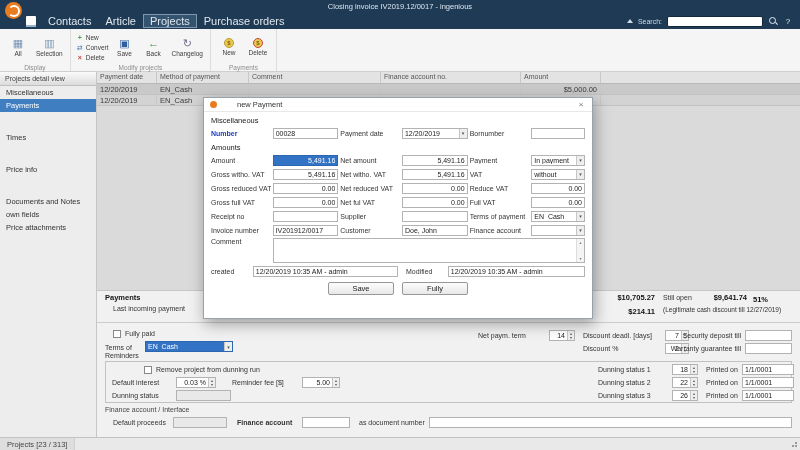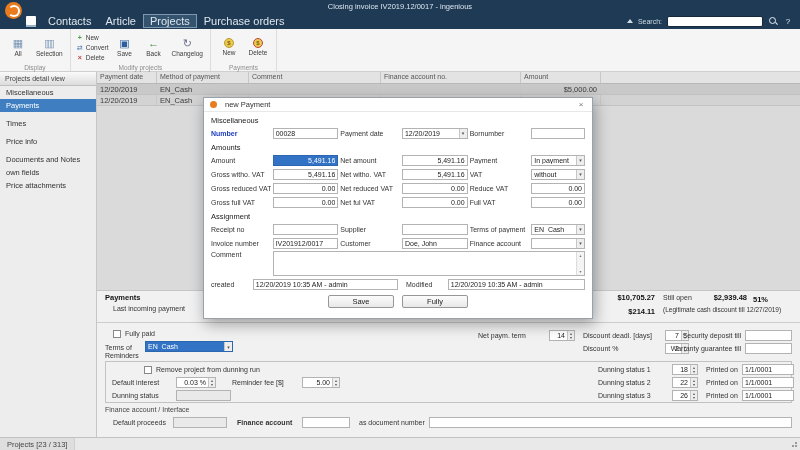--- a/index.html
+++ b/index.html
@@ -31,21 +31,21 @@
 .bb{display:flex;flex-direction:column;align-items:center;justify-content:center;min-width:26px;height:31px;font-size:6.5px;color:#3c3c3c;gap:1px;padding:0 2px}
 .bb .ic{font-size:11px;line-height:12px}
 .sc{display:flex;flex-direction:column;gap:1px;padding-top:2px}
 .sb{display:flex;align-items:center;gap:2px;font-size:6.5px;color:#3c3c3c;height:9px}
 .sb .ic{font-size:7px;width:8px;text-align:center;line-height:8px}
 .coin{width:10px;height:10px;border-radius:50%;background:#ecc94d;border:1px solid #bb9c31;color:#7a6110;font-size:6px;display:flex;align-items:center;justify-content:center;font-weight:bold}
 
 #sidebar{position:absolute;left:0;top:72px;width:97px;height:365px;background:#ededed;border-right:1px solid #c6c6c6}
 #side-header{height:14px;background:linear-gradient(#fafafa,#dcdcdc);border-bottom:1px solid #bfbfbf;font-size:7px;color:#444;display:flex;align-items:center;padding-left:5px}
 .si{height:13px;display:flex;align-items:center;padding-left:6px;font-size:7.5px;color:#333}
-.si.gap{margin-top:5px}
+.si.gap{margin-top:19px}
 .si.active{background:#3f7fc1;color:#fff}
 
 #grid{position:absolute;left:97px;top:72px;width:703px;height:218px;background:#dadada}
 #ghead{display:flex;height:12px;background:#e3e3e3;border-bottom:1px solid #b8b8b8}
 .gh{font-size:7px;color:#555;padding:1px 3px;border-right:1px solid #c8c8c8;overflow:hidden;white-space:nowrap}
 .gr{display:flex;height:11px;font-size:7.5px;color:#3a3a3a;border-bottom:1px solid #c2c2c2}
 .gr.r1{background:#c9c9c9}
 .gr.r2{background:#d3d3d3}
 .gc{padding:0 3px;border-right:1px solid #c8c8c8;overflow:hidden;white-space:nowrap;display:flex;align-items:center}
 .cw0{width:60px}.cw1{width:92px}.cw2{width:132px}.cw3{width:140px}.cw4{width:80px}.cwf{flex:1;border-right:none}
@@ -65,21 +65,21 @@
 .pl{font-size:7px;color:#333}
 .pb{font-weight:bold;color:#111;font-size:7.5px}
 
 #statusbar{position:absolute;left:0;top:437px;width:800px;height:13px;background:#e9e9e9;border-top:1px solid #c2c2c2;display:flex;align-items:stretch}
 .stab{padding:1px 7px;font-size:7.5px;color:#444;border-right:1px solid #cfcfcf;display:flex;align-items:center;background:#dedede}
 .stab.active{background:#fbfbfb}
 .grip{position:absolute;right:3px;bottom:3px;width:7px;height:7px}
 .grip::before{content:"";position:absolute;right:0;bottom:0;width:2px;height:2px;background:#9a9a9a;box-shadow:-3px 0 0 #9a9a9a,0 -3px 0 #9a9a9a}
 
 #dialog{position:absolute;left:203px;top:97px;width:390px;height:222px;background:#fff;border:1px solid #98a2ab;box-shadow:2px 5px 14px rgba(0,0,0,.35);z-index:40}
-#dhead{height:14px;display:flex;align-items:center;gap:8px;padding:0 6px;border-bottom:1px solid #e8e8e8}
+#dhead{height:14px;display:flex;align-items:center;gap:20px;padding:0 6px;border-bottom:1px solid #e8e8e8}
 #ddot{width:7px;height:7px;border-radius:50%;background:#e87c1e}
 #dtitle{font-size:7.5px;color:#333}
 #dclose{margin-left:auto;font-size:8px;color:#777;width:10px;text-align:center}
 #dbody{padding:1px 7px;position:relative}
 .sec{font-size:7.5px;color:#222;margin:3px 0 1px}
 .drow{display:flex;align-items:center;height:14px;column-gap:2px}
 .drow.tall{height:27px;align-items:flex-start;padding-top:1px}
 .dl{font-size:7px;color:#333;white-space:nowrap;overflow:hidden}
 .l1,.l2,.l3{width:60px}
 .f1,.f2{width:66px}
@@ -211,21 +211,21 @@
 
 <div id="panel">
   <span class="p pb" style="left:8px;top:2px">Payments</span>
   <span class="p pl" style="left:16px;top:14px">Last incoming payment</span>
   <div class="fld p" style="left:112px;top:12px;width:62px">
     <span class="cval">12/20/2019</span>
     <span class="arrow">▾</span>
   </div>
   <span class="p pb" style="left:468px;top:2px;width:90px;text-align:right">$10,705.27</span>
   <span class="p pl" style="left:566px;top:3px">Still open</span>
-  <span class="p pb" style="left:594px;top:2px;width:56px;text-align:right">$2,939.48</span>
+  <span class="p pb" style="left:594px;top:2px;width:56px;text-align:right">$9,641.74</span>
   <span class="p pb" style="left:656px;top:4px">51%</span>
   <span class="p pb" style="left:468px;top:16px;width:90px;text-align:right">$214.11</span>
   <span class="p pl" style="left:566px;top:15px;font-size:6.5px">(Legitimate cash discount till 12/27/2019)</span>
   <div class="p" style="left:0;top:31px;width:703px;border-top:1px solid #cccccc"></div>
 
   <span class="chk" style="left:16px;top:39px"></span>
   <span class="p pl" style="left:28px;top:39px">Fully paid</span>
   <span class="p pl" style="left:8px;top:53px">Terms of</span>
   <div class="fld p sel" style="left:48px;top:50px;width:88px">
     <span class="cval">EN_Cash</span>
@@ -427,21 +427,20 @@
       <span class="dl l2">Net ful VAT</span>
       <div class="fld f2">
           <span class="cval num">0.00</span>
         </div>
       <span class="dl l3">Full VAT</span>
       <div class="fld f3">
           <span class="cval num">0.00</span>
         </div>
     </div>
 
-    <div class="sec">Assignment</div>
     <div class="drow">
       <span class="dl l1">Receipt no</span>
       <div class="fld f1">
           <span class="cval"></span>
         </div>
       <span class="dl l2">Supplier</span>
       <div class="fld f2">
           <span class="cval"></span>
         </div>
       <span class="dl l3">Terms of payment</span>

